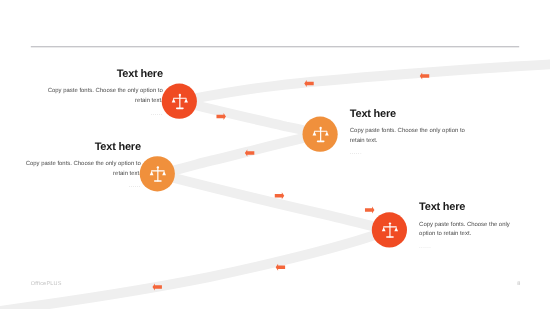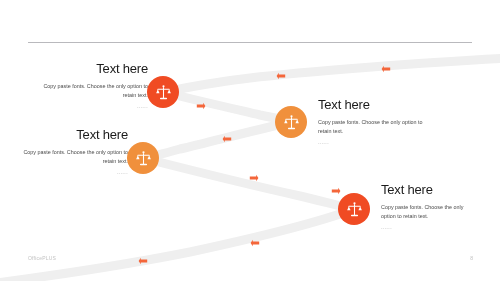--- a/index.html
+++ b/index.html
@@ -45,22 +45,22 @@
     align-items: center;
     justify-content: center;
   }
   .node svg { display: block; }
 
   
   .block {
     position: absolute;
   }
   .block .heading {
-    font-size: 13px;
-    font-weight: normal;
+    font-size: 10px;
+    font-weight: bold;
     color: #1b1b1b;
     letter-spacing: -0.2px;
     margin: 0 0 6px 0;
     line-height: 1.1;
   }
   .block .body {
     font-size: 5.4px;
     color: #4a4a4a;
     line-height: 1.65;
     margin: 0;

